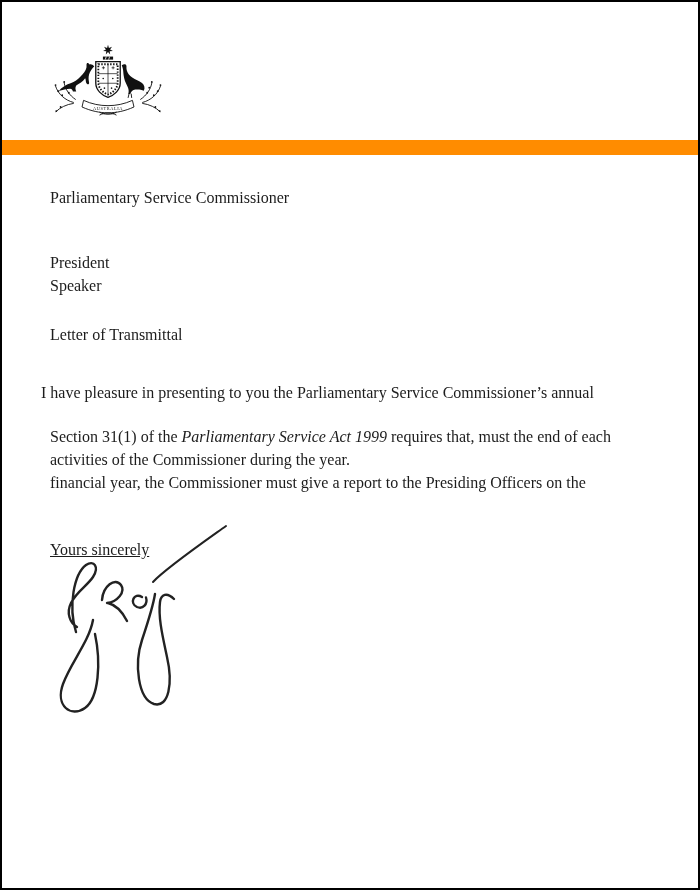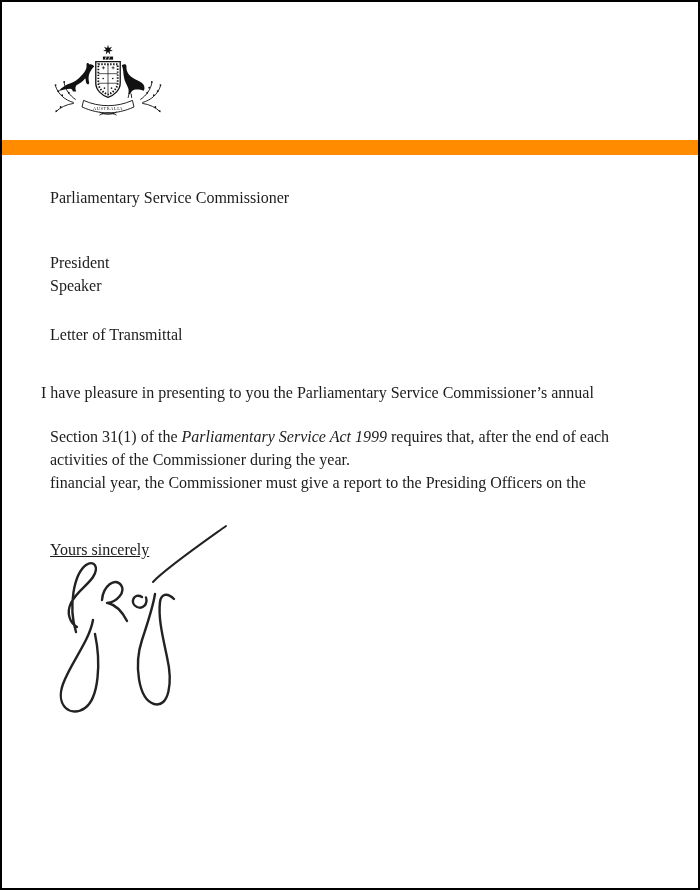--- a/index.html
+++ b/index.html
@@ -137,21 +137,21 @@
     <div>Speaker</div>
   </div>
 
   <div class="abs txt letter-title">Letter of Transmittal</div>
 
   <div class="abs txt para1">
     <div>I have pleasure in presenting to you the Parliamentary Service Commissioner’s annual</div>
   </div>
 
   <div class="abs txt para2">
-    <div><span>Section 31(1) of the </span><span class="italic">Parliamentary Service Act 1999</span><span> requires that, after the end of each</span></div>
+    <div><span>Section 31(1) of the </span><span class="italic">Parliamentary Service Act 1999</span><span> requires that, must the end of each</span></div>
     <div>activities of the Commissioner during the year.</div>
     <div>financial year, the Commissioner must give a report to the Presiding Officers on the</div>
   </div>
 
   <div class="abs txt closing">Yours sincerely</div>
 
   <svg class="abs signature" viewBox="0 0 210 210" aria-hidden="true">
     <path class="sig-stroke" style="stroke-width:2" d="M123,72 C135,59 168,36 196,16"></path>
     <path class="sig-stroke" d="M46,122 C38,96 44,64 56,55 C64,49.5 69.5,57 63,67 C57,76 47,81 41,93 C36,103 40,113 47,117"></path>
     <path class="sig-stroke" d="M63,110 C59,132 41,152 33,174 C25,196 41,208 55,198 C69,188 71,152 65,124"></path>

